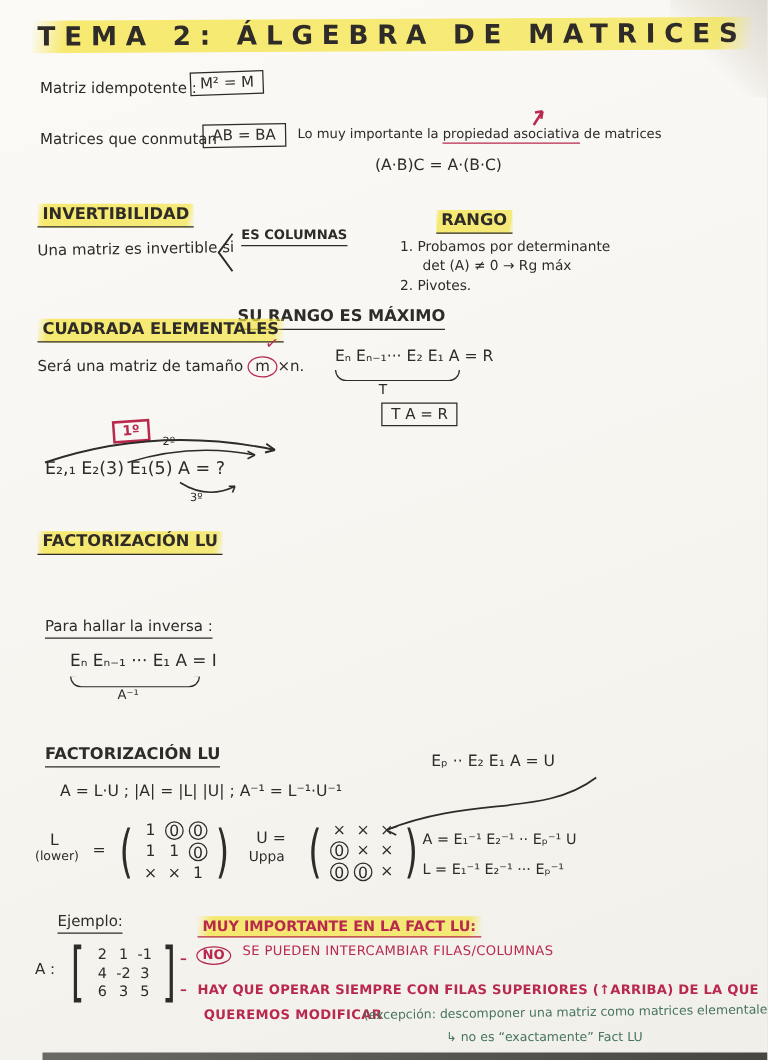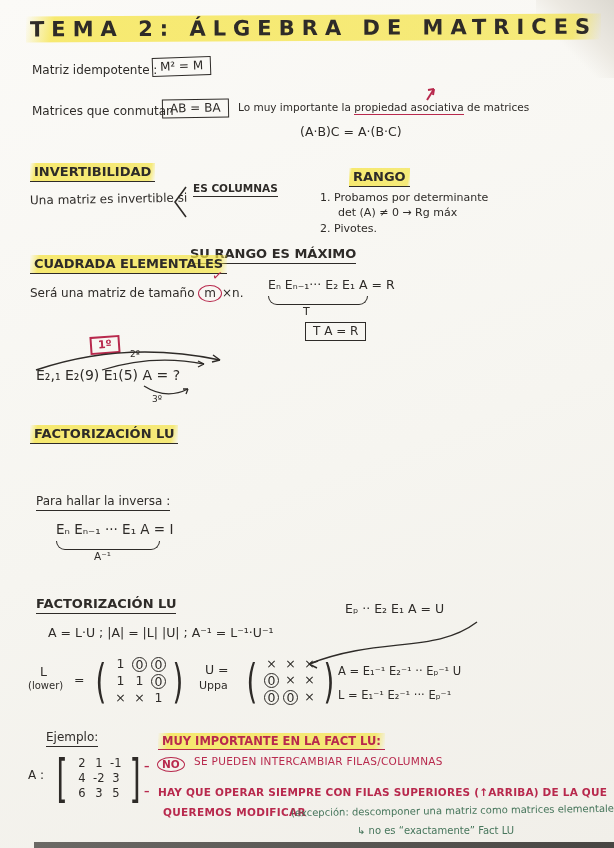--- a/index.html
+++ b/index.html
@@ -84,21 +84,21 @@
 
   <svg class="abs" style="left:30px;top:344px;" width="200" height="28">
     <path d="M6,26 Q95,-4 190,16" fill="none" stroke="#2e2b28" stroke-width="1.5"></path>
     <path d="M190,16 l-7,-5 m7,5 l-8,2" stroke="#2e2b28" stroke-width="1.5" fill="none"></path>
   </svg>
   <svg class="abs" style="left:98px;top:356px;" width="112" height="16">
     <path d="M4,14 Q55,-2 106,8" fill="none" stroke="#2e2b28" stroke-width="1.3"></path>
     <path d="M106,8 l-6,-3 m6,3 l-6,3" stroke="#2e2b28" stroke-width="1.3" fill="none"></path>
   </svg>
   <div class="abs ordinal" style="left:130px;top:349px;">2º</div>
-  <div class="abs" style="left:36px;top:367px;font-size:14px;">E₂,₁ E₂(9) E₁(5) A  =  ?</div>
+  <div class="abs" style="left:36px;top:367px;font-size:14px;">E₂,₁ E₂(3) E₁(5) A  =  ?</div>
   <svg class="abs" style="left:140px;top:384px;" width="52" height="16">
     <path d="M4,2 Q26,16 48,5" fill="none" stroke="#2e2b28" stroke-width="1.3"></path>
     <path d="M48,5 l-5,0 m5,0 l-2,5" stroke="#2e2b28" stroke-width="1.3" fill="none"></path>
   </svg>
   <div class="abs ordinal" style="left:152px;top:394px;text-align:right;">3º</div>
 
   <div class="abs" style="left:268px;top:277px;font-size:12.5px;">Eₙ Eₙ₋₁··· E₂ E₁ A = R</div>
   <div class="ubrace" style="left:268px;top:296px;width:98px;"></div>
   <div class="abs" style="left:303px;top:305px;font-size:11px;">T</div>
   <div class="abs boxed" style="left:305px;top:322px;font-size:12px;">T A = R</div>

